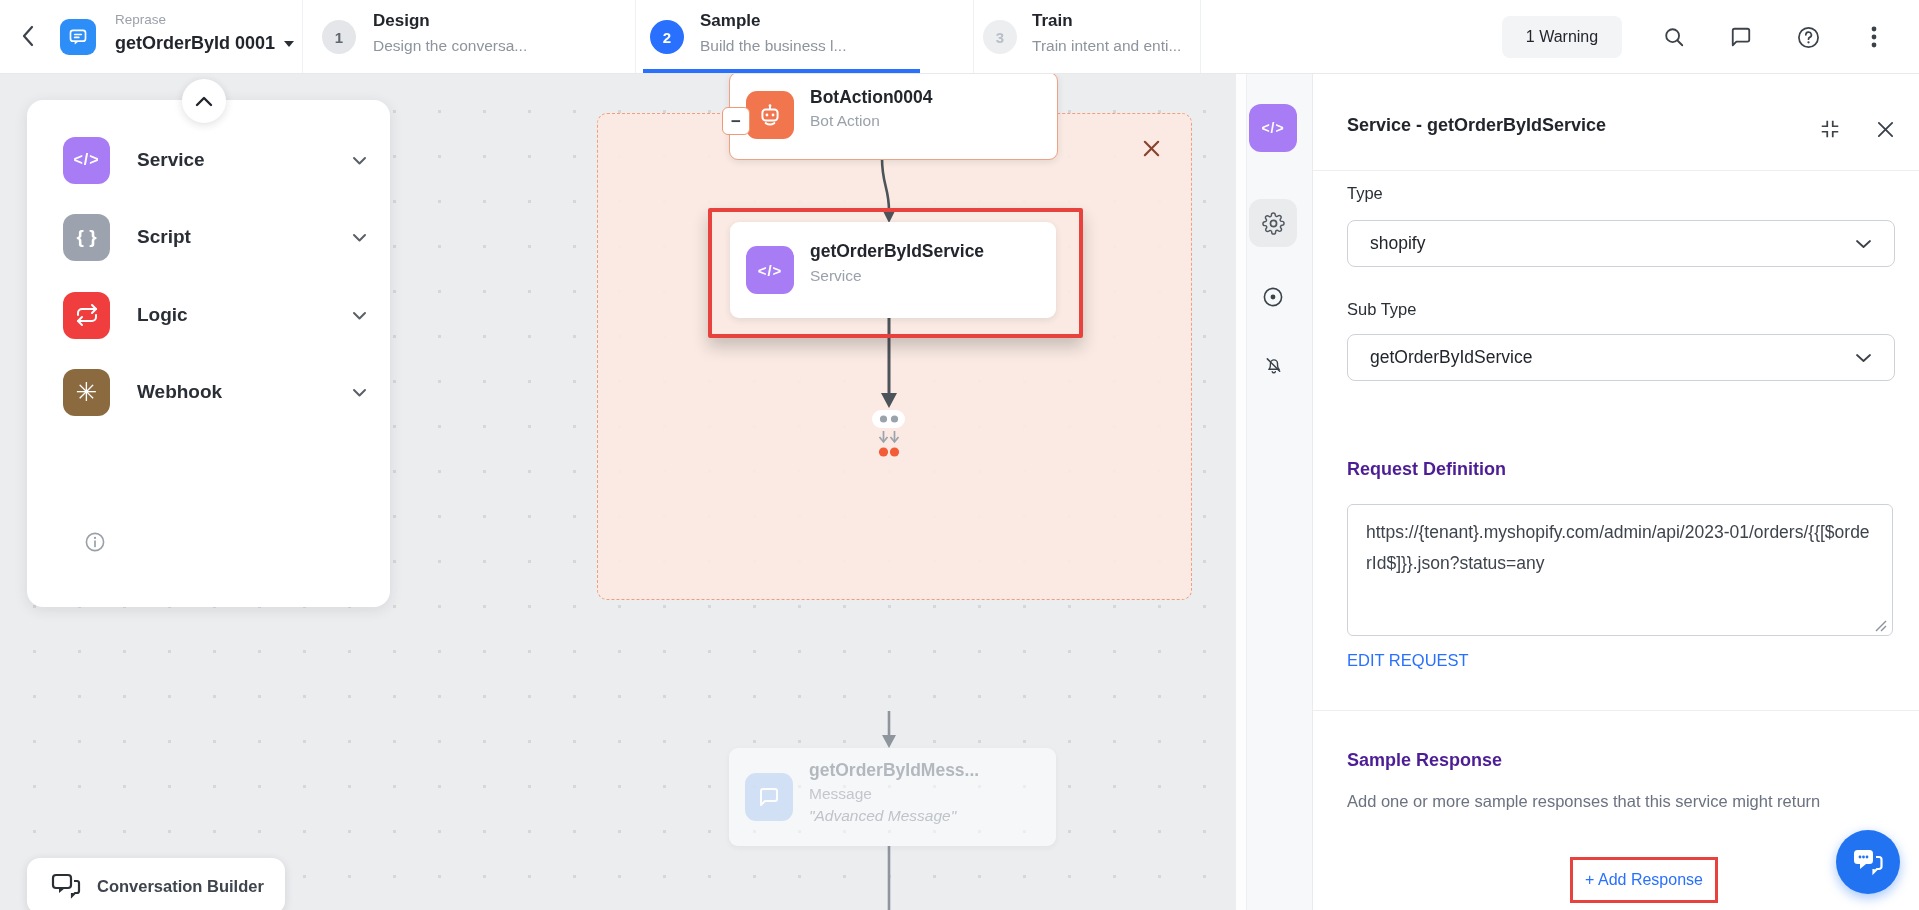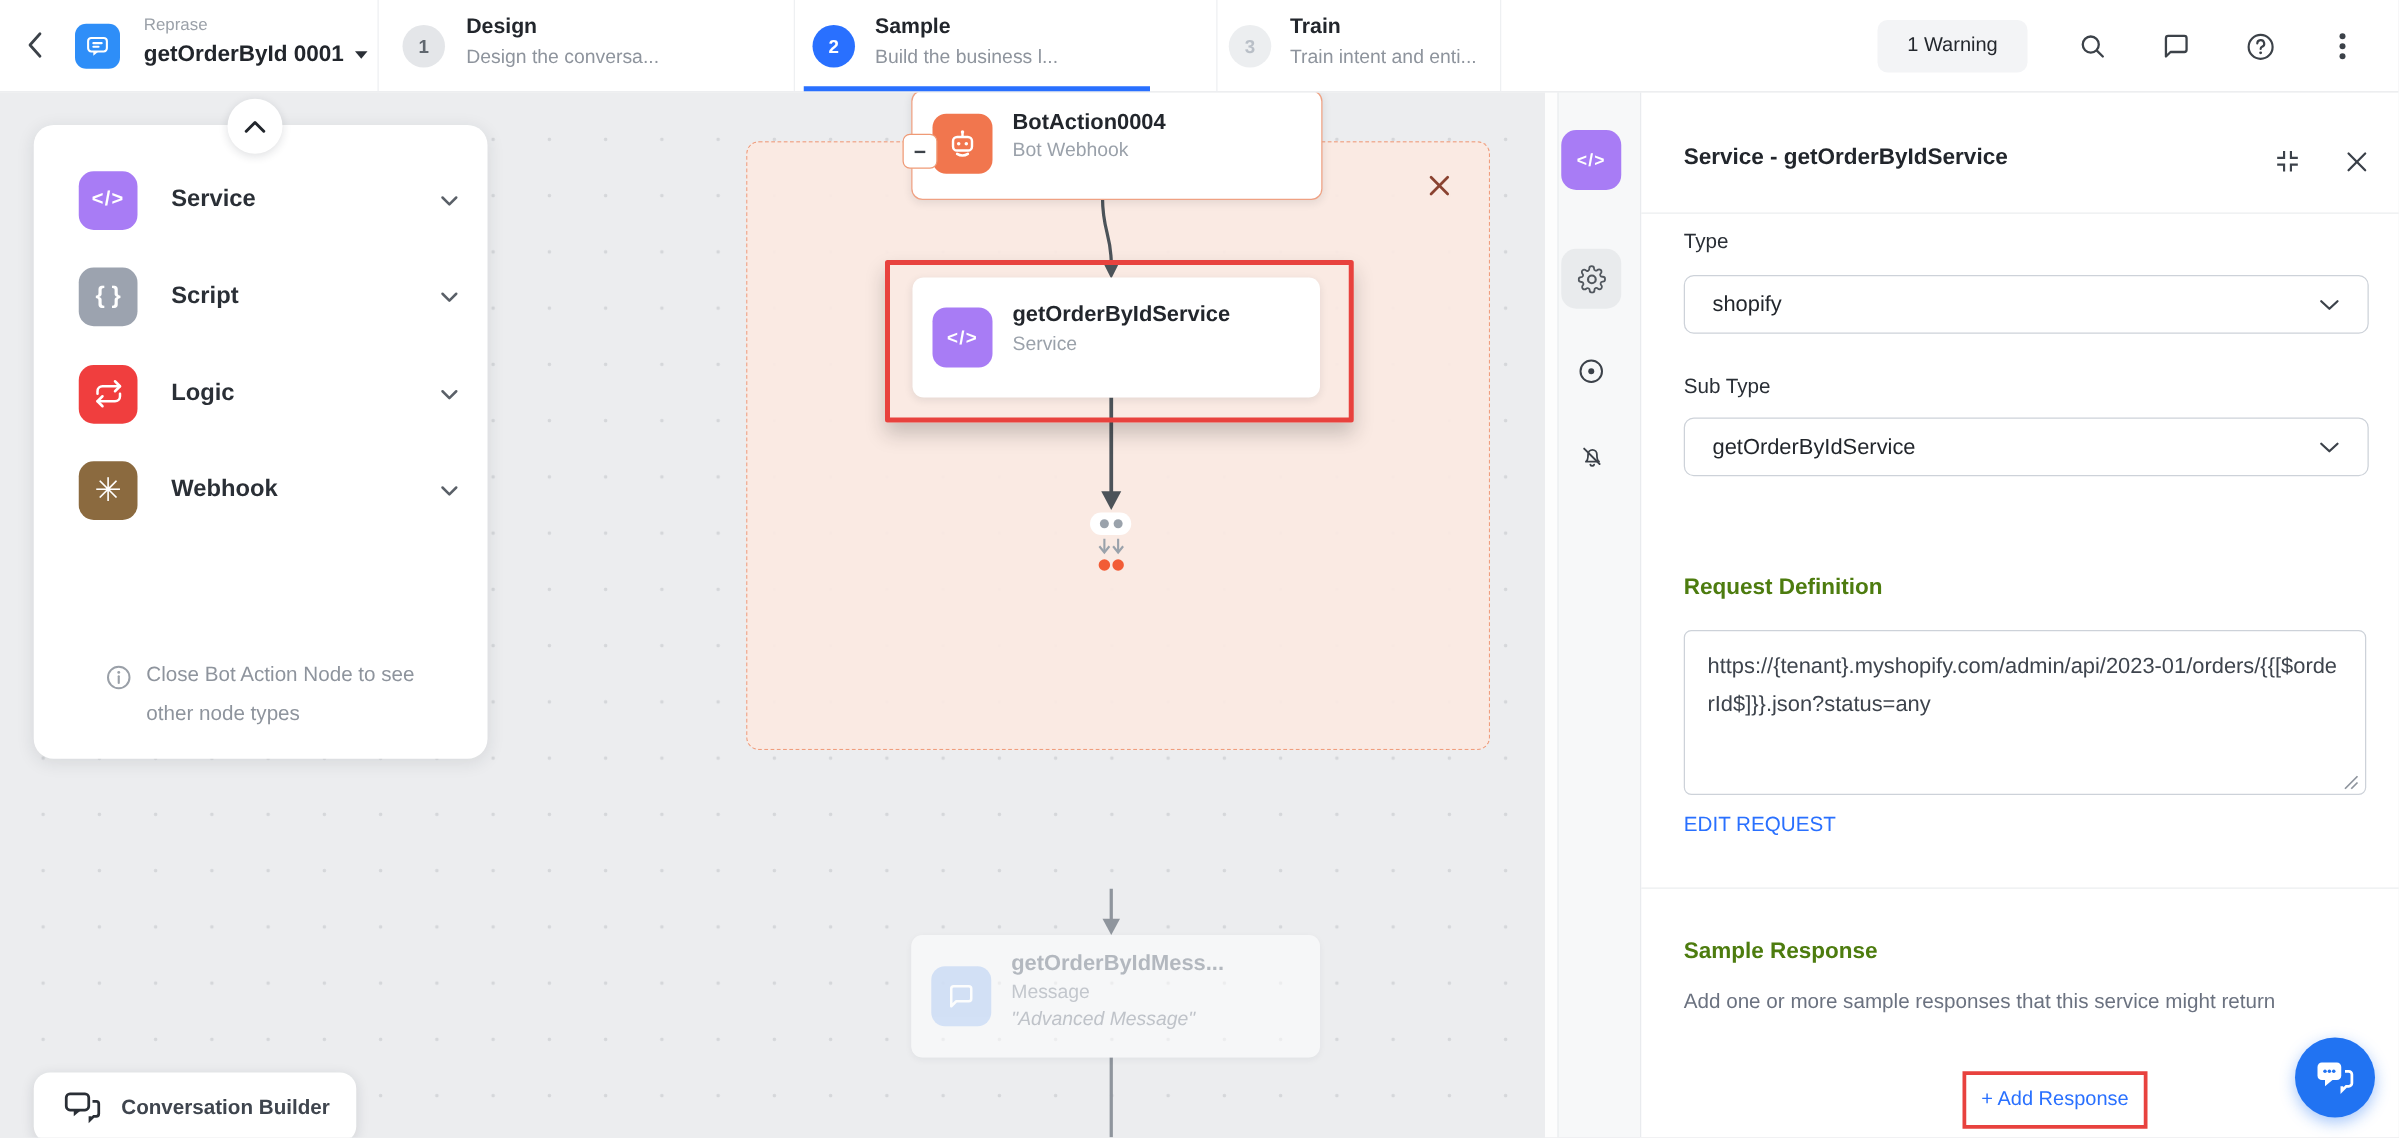--- a/index.html
+++ b/index.html
@@ -88,21 +88,21 @@
   .rail-item.gear{top:126px;background:#e9ebed;}
   .rail-item.target{top:200px;}
   .rail-item.bell{top:268px;}
 
   .panel{position:absolute;top:73px;left:1312px;width:607px;height:837px;background:#fff;border-left:1px solid #e9ebee;z-index:10;}
   .panel-title{position:absolute;left:34px;top:42px;font-size:18px;font-weight:700;color:#22262c;}
   .panel-collapse{position:absolute;left:505px;top:44px;width:24px;height:24px;display:flex;align-items:center;justify-content:center;cursor:pointer;}
   .panel-close{position:absolute;left:560px;top:44px;width:24px;height:24px;display:flex;align-items:center;justify-content:center;cursor:pointer;}
   .panel-hr{position:absolute;left:0;width:607px;height:1px;background:#eceef0;}
   .fld-label{position:absolute;left:34px;font-size:16.5px;color:#2a2f36;}
-  .fld-label.bold{font-size:18px;font-weight:700;color:#4d7c0f;}
+  .fld-label.bold{font-size:18px;font-weight:700;color:#4c1d95;}
   .select{position:absolute;left:34px;width:546px;height:45px;border:1px solid #cdd2d9;border-radius:8px;background:#fff;display:flex;align-items:center;cursor:pointer;}
   .select span{margin-left:22px;font-size:17.5px;color:#22262c;}
   .select svg{position:absolute;right:22px;}
   .req-area{position:absolute;left:34px;top:431px;width:546px;height:132px;border:1px solid #cdd2d9;border-radius:6px;box-sizing:border-box;padding:12px 18px;font-family:"Liberation Sans",sans-serif;font-size:17.5px;line-height:31px;color:#3e444d;resize:none;word-break:break-all;background:#fff;}
   .resize-glyph{position:absolute;left:561px;top:546px;pointer-events:none;}
   .link{position:absolute;font-size:16.5px;color:#2970ff;cursor:pointer;}
   .panel-desc{position:absolute;left:34px;top:715px;width:510px;font-size:16.5px;line-height:27px;color:#6b7280;}
   .add-response-box{position:absolute;left:233px;top:784px;width:142px;height:40px;border:3px solid #e8423e;display:flex;align-items:center;justify-content:center;margin-left:24px;}
   .add-response-box .link{position:static;font-size:16px;white-space:nowrap;}
 
@@ -220,21 +220,21 @@
       <svg width="26" height="26" viewBox="0 0 24 24">
         <rect x="5" y="7" width="14" height="10" rx="3" fill="none" stroke="#fff" stroke-width="1.8"></rect>
         <line x1="12" y1="4" x2="12" y2="7" stroke="#fff" stroke-width="1.8"></line>
           <circle cx="12" cy="3.4" r="1.3" fill="#fff"></circle>
         <circle cx="9.2" cy="12" r="1.3" fill="#fff"></circle>
           <circle cx="14.8" cy="12" r="1.3" fill="#fff"></circle>
         <path d="M8 19.5 Q12 22 16 19.5" fill="none" stroke="#fff" stroke-width="1.8" stroke-linecap="round"></path>
       </svg>
     </div>
     <div class="node-title">BotAction0004</div>
-    <div class="node-sub">Bot Webhook</div>
+    <div class="node-sub">Bot Action</div>
   </div>
   <div class="minus-btn">−</div>
 
   <div class="node service-node">
     <div class="node-icon">
         <span>&lt;/&gt;</span>
       </div>
     <div class="node-title">getOrderByIdService</div>
     <div class="node-sub">Service</div>
   </div>
@@ -302,21 +302,20 @@
         </svg>
     </div>
 
 
     <div class="pal-info">
       <svg width="20" height="20" viewBox="0 0 20 20">
           <circle cx="10" cy="10" r="8.6" fill="none" stroke="#9aa0a8" stroke-width="1.6"></circle>
           <line x1="10" y1="9" x2="10" y2="14.4" stroke="#9aa0a8" stroke-width="1.7" stroke-linecap="round"></line>
           <circle cx="10" cy="5.9" r="1.15" fill="#9aa0a8"></circle>
         </svg>
-      <span>Close Bot Action Node to see other node types</span>
     </div>
   </div>
 
   <div class="builder-badge">
     <svg width="30" height="26" viewBox="0 0 30 26">
       <rect x="2" y="2" width="18" height="13" rx="3" fill="none" stroke="#2a2f36" stroke-width="2.2"></rect>
       <path d="M8 15 L8 20 L14 15" fill="#2a2f36"></path>
       <path d="M23 8 h3 a2 2 0 0 1 2 2 v8 a2 2 0 0 1-2 2 h-2 l-3 3 v-3" fill="none" stroke="#2a2f36" stroke-width="2.2"></path>
     </svg>
     <span>Conversation Builder</span>

